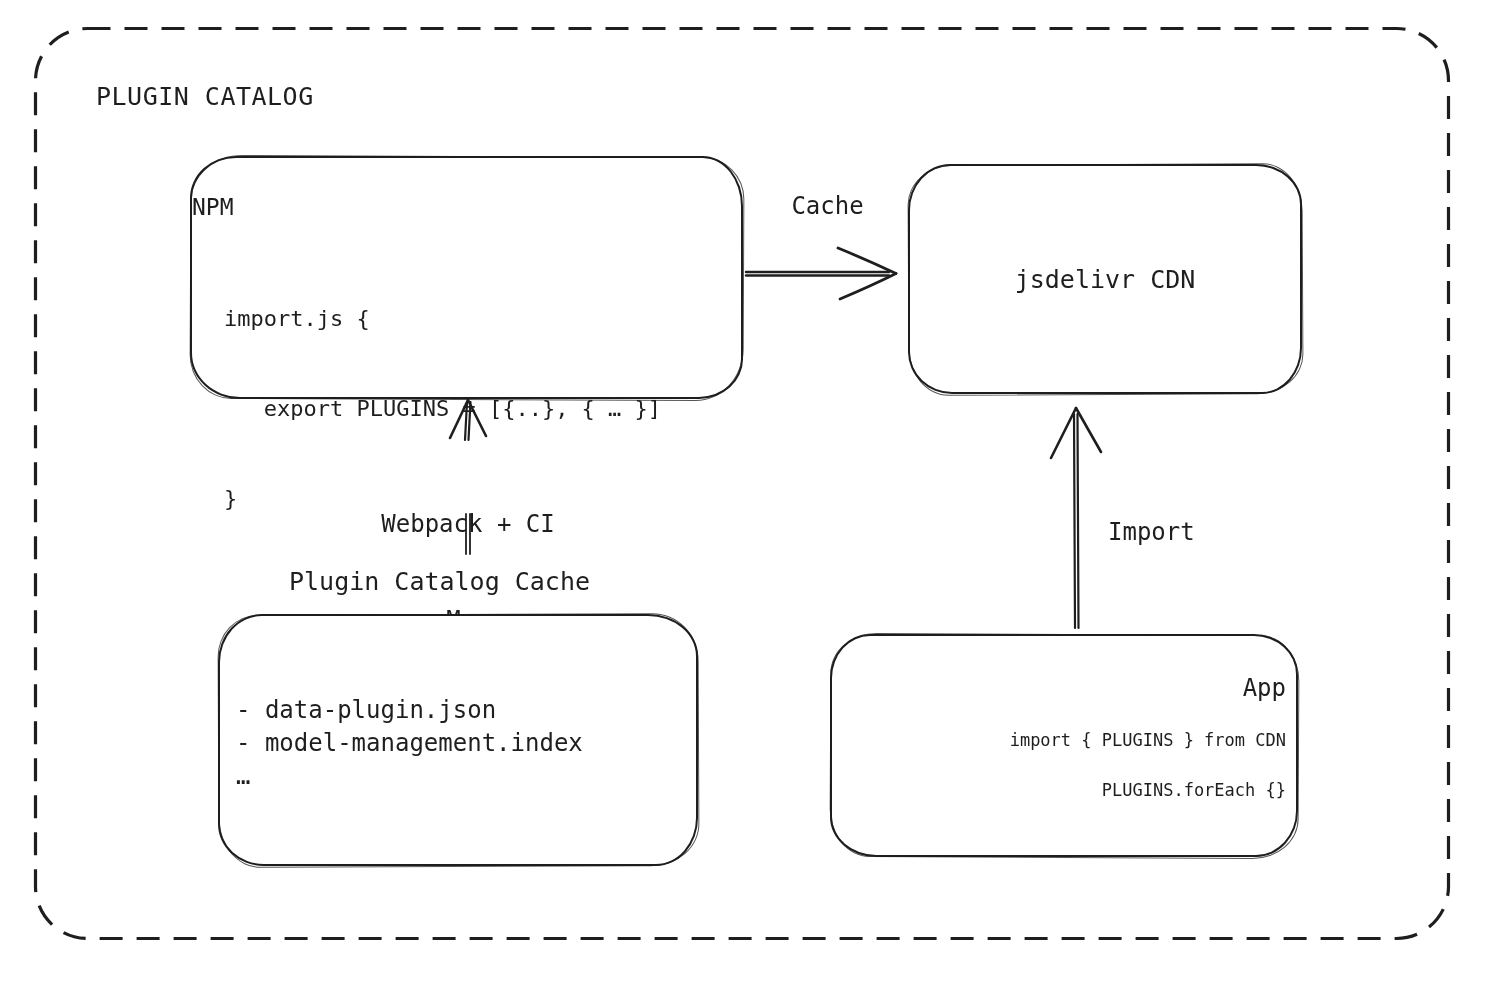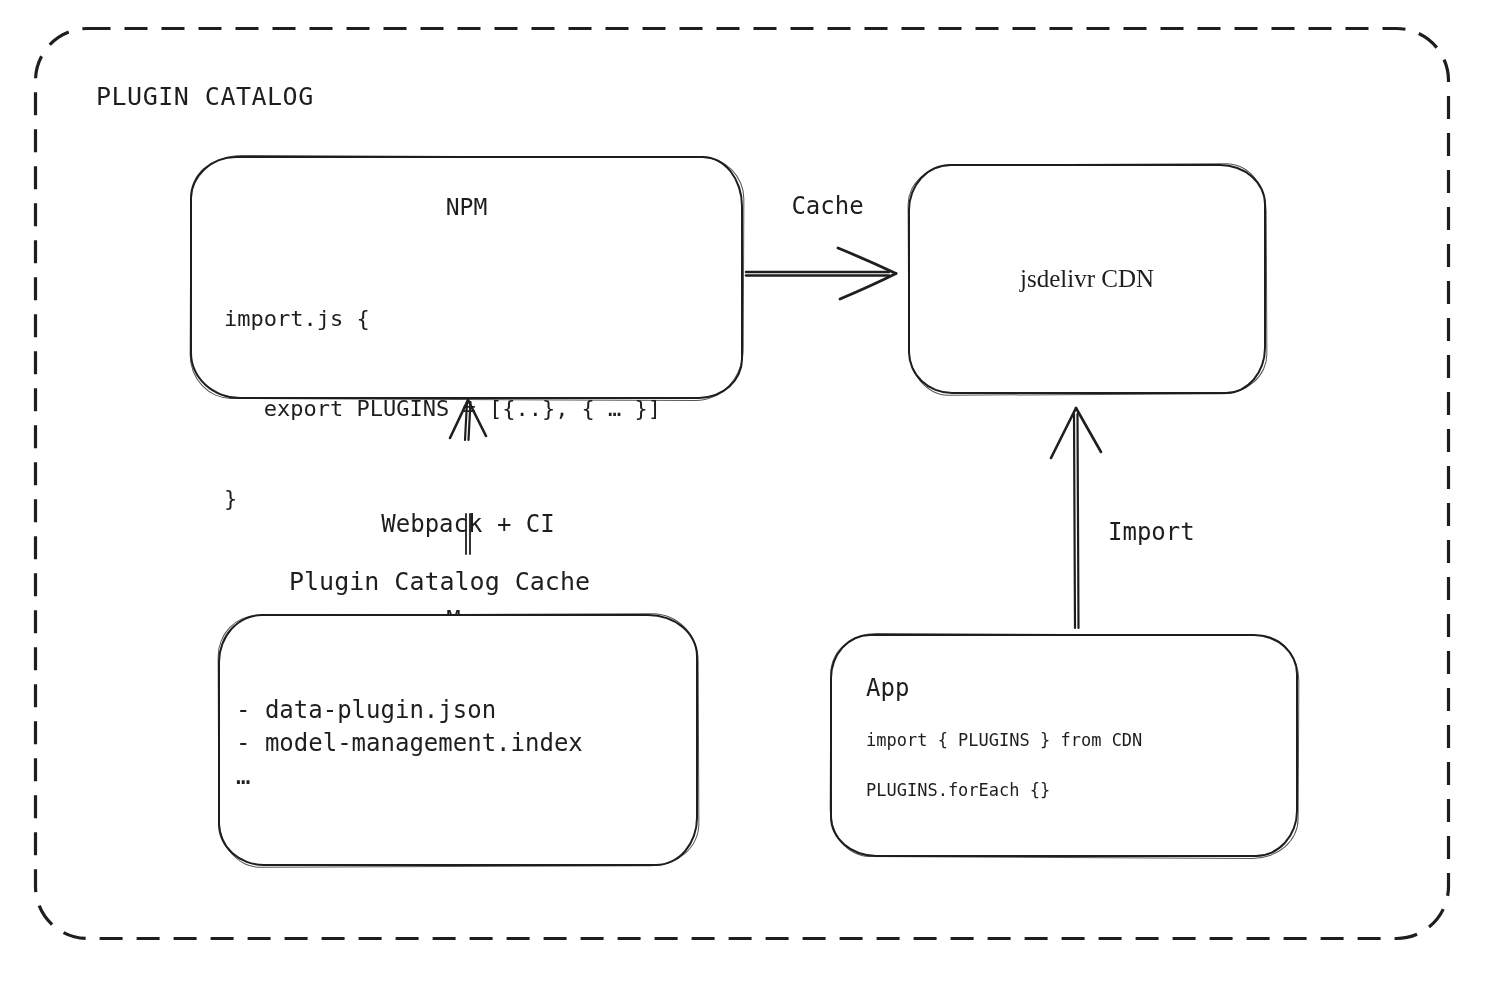--- a/index.html
+++ b/index.html
@@ -44,40 +44,41 @@
     border: 1.4px solid rgba(30,30,30,0.75);
     pointer-events: none;
     transform: rotate(0.25deg);
   }
   .npm-box {
     left: 190px; top: 156px; width: 553px; height: 243px;
     border-radius: 46px 40px 44px 50px / 42px 50px 40px 46px;
   }
   .npm-box::before { border-radius: 52px 42px 48px 42px / 46px 42px 52px 44px; }
   .cdn-box {
-    left: 908px; top: 164px; width: 358px; height: 230px;
+    left: 908px; top: 164px; width: 394px; height: 230px;
     border-radius: 42px 46px 40px 44px / 46px 40px 46px 42px;
-    display: flex; align-items: center; justify-content: center; font-family: Liberation Serif, serif;
+    display: flex; align-items: center; justify-content: center;
   }
   .cdn-box::before { border-radius: 46px 40px 46px 40px / 40px 48px 40px 48px; transform: rotate(-0.3deg); }
   .repo-box {
     left: 218px; top: 614px; width: 480px; height: 252px;
     border-radius: 44px 50px 42px 46px / 48px 42px 48px 42px;
     padding: 78px 10px 0 16px;
   }
   .repo-box::before { border-radius: 40px 46px 48px 42px / 42px 48px 42px 50px; transform: rotate(-0.25deg); }
   .app-box {
     left: 830px; top: 634px; width: 468px; height: 223px;
     border-radius: 40px 44px 42px 46px / 44px 40px 46px 40px;
     padding: 38px 10px 0 34px;
+    text-align: right;
   }
   .app-box::before { border-radius: 46px 40px 46px 40px / 40px 46px 40px 48px; transform: rotate(0.3deg); }
 
   .box-title-center {
-    text-align: center;
+    text-align: left;
     padding-top: 36px;
     font-size: 23px;
   }
   .npm-code {
     padding: 24px 0 0 32px;
     font-size: 22px;
     line-height: 30px;
     white-space: pre;
   }
   .cdn-title { font-size: 25px; }

